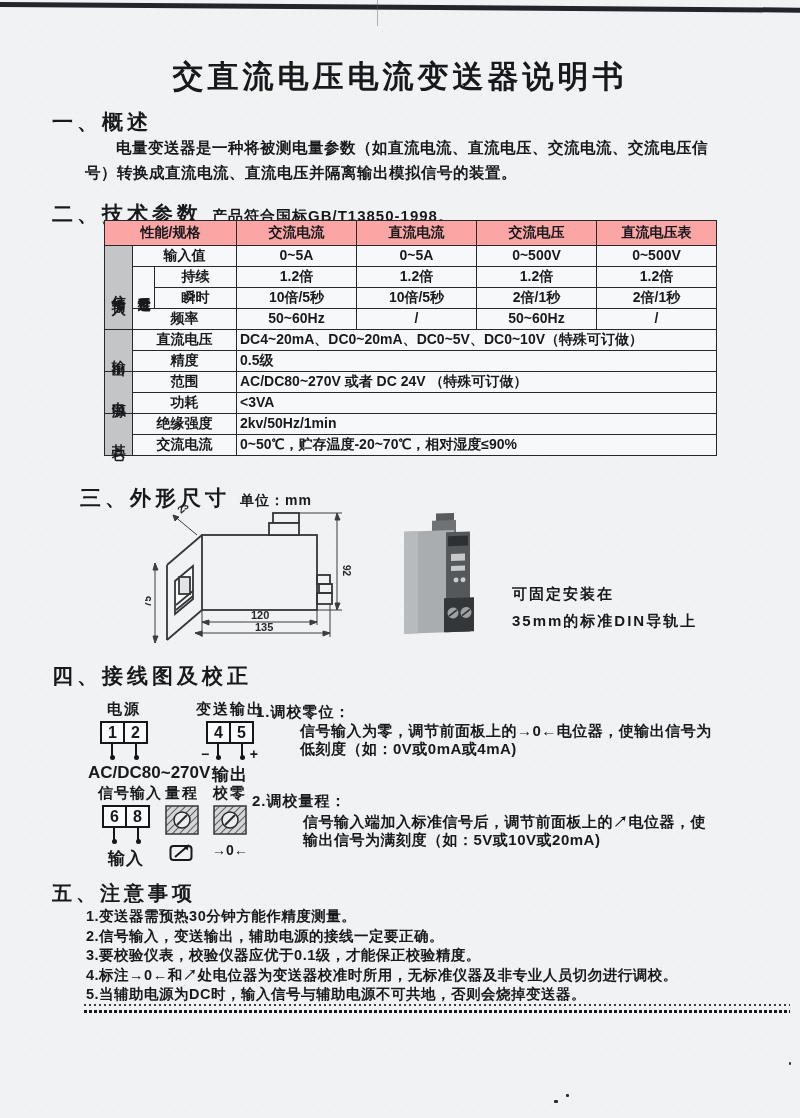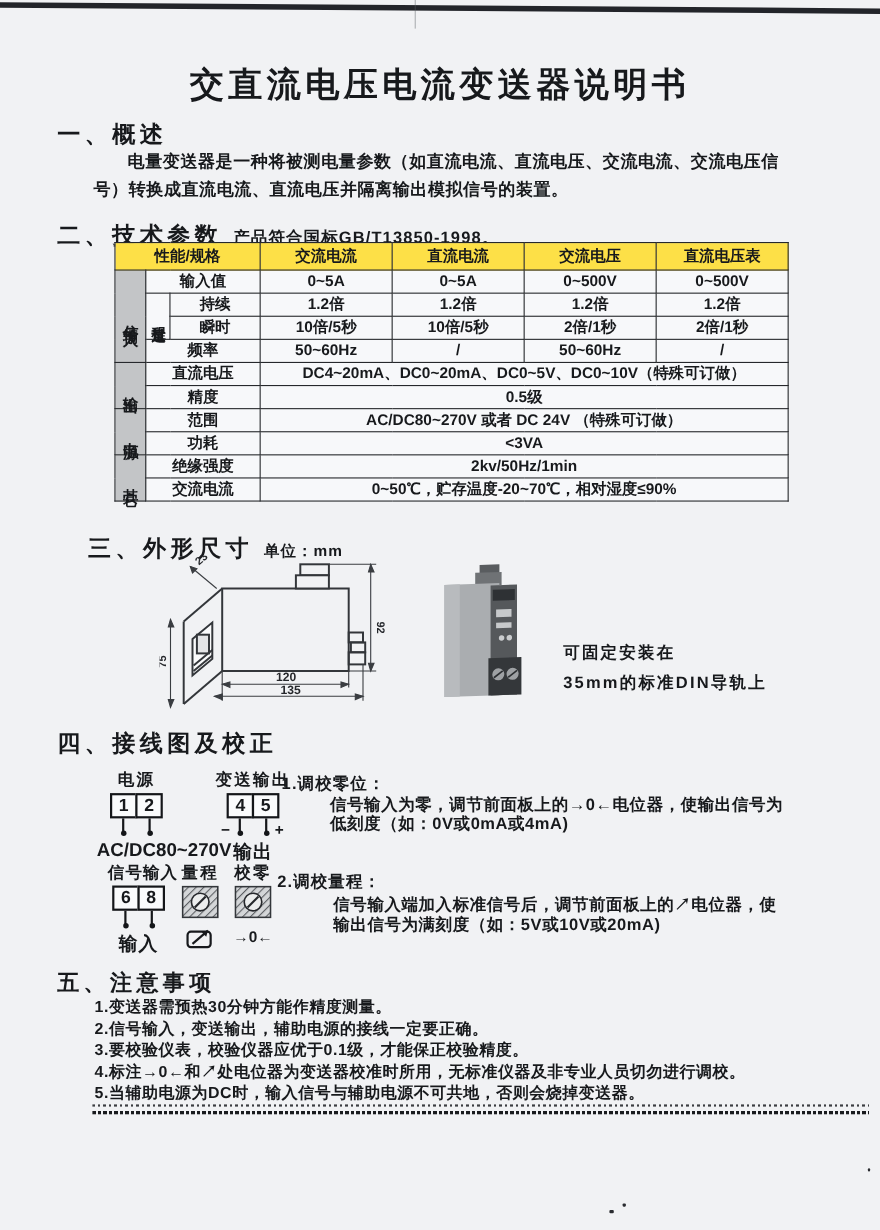--- a/index.html
+++ b/index.html
@@ -20,24 +20,24 @@
   .page-title { position:absolute; top:56px; left:0; width:100%; text-align:center; font-size:31px; font-weight:bold; letter-spacing:4px; }
 
   .sec-h { position:absolute; font-size:21px; font-weight:bold; letter-spacing:4px; white-space:nowrap; }
   .sec-sub { font-size:15px; letter-spacing:1px; margin-left:10px; }
 
   .overview-p { position:absolute; left:85px; top:136px; width:650px; font-size:15.5px; font-weight:600; line-height:1.6; text-indent:2em; letter-spacing:.5px; }
 
   
   table.spec { position:absolute; left:104px; top:220px; border-collapse:collapse; table-layout:fixed; width:612px; background:rgba(252,252,253,.6); }
   table.spec td { border:1.6px solid #26282c; font-size:14px; font-weight:bold; text-align:center; height:21px; padding:1px 3px; line-height:1.25; }
-  table.spec td.hdr { background:#fde047; height:25px; }
+  table.spec td.hdr { background:#fca5a5; height:25px; }
   table.spec td.grp { background:#c3c5c7; writing-mode:vertical-rl; text-orientation:upright; letter-spacing:2px; padding:2px 0; }
   table.spec td.sub { background:transparent; font-size:13px; letter-spacing:0; }
-  table.spec td.l { text-align:center; }
+  table.spec td.l { text-align:left; }
 
   
   .blk { position:absolute; text-align:center; }
   .blk .blk-label { font-size:15px; font-weight:bold; letter-spacing:2px; white-space:nowrap; margin-bottom:2px; }
   .tboxes { display:flex; justify-content:center; }
   .tbox { width:25px; height:23px; border:2px solid #141619; background:#fafbfc; display:flex; align-items:center; justify-content:center; font-size:16px; font-weight:bold; }
   .tbox + .tbox { margin-left:-2px; }
   .pins { display:flex; justify-content:space-around; width:48px; margin:0 auto; height:17px; }
   .pin { width:2px; height:12px; background:#141619; position:relative; }
   .pin::after { content:""; position:absolute; left:-1.5px; bottom:-4px; width:5px; height:5px; border-radius:50%; background:#141619; }

